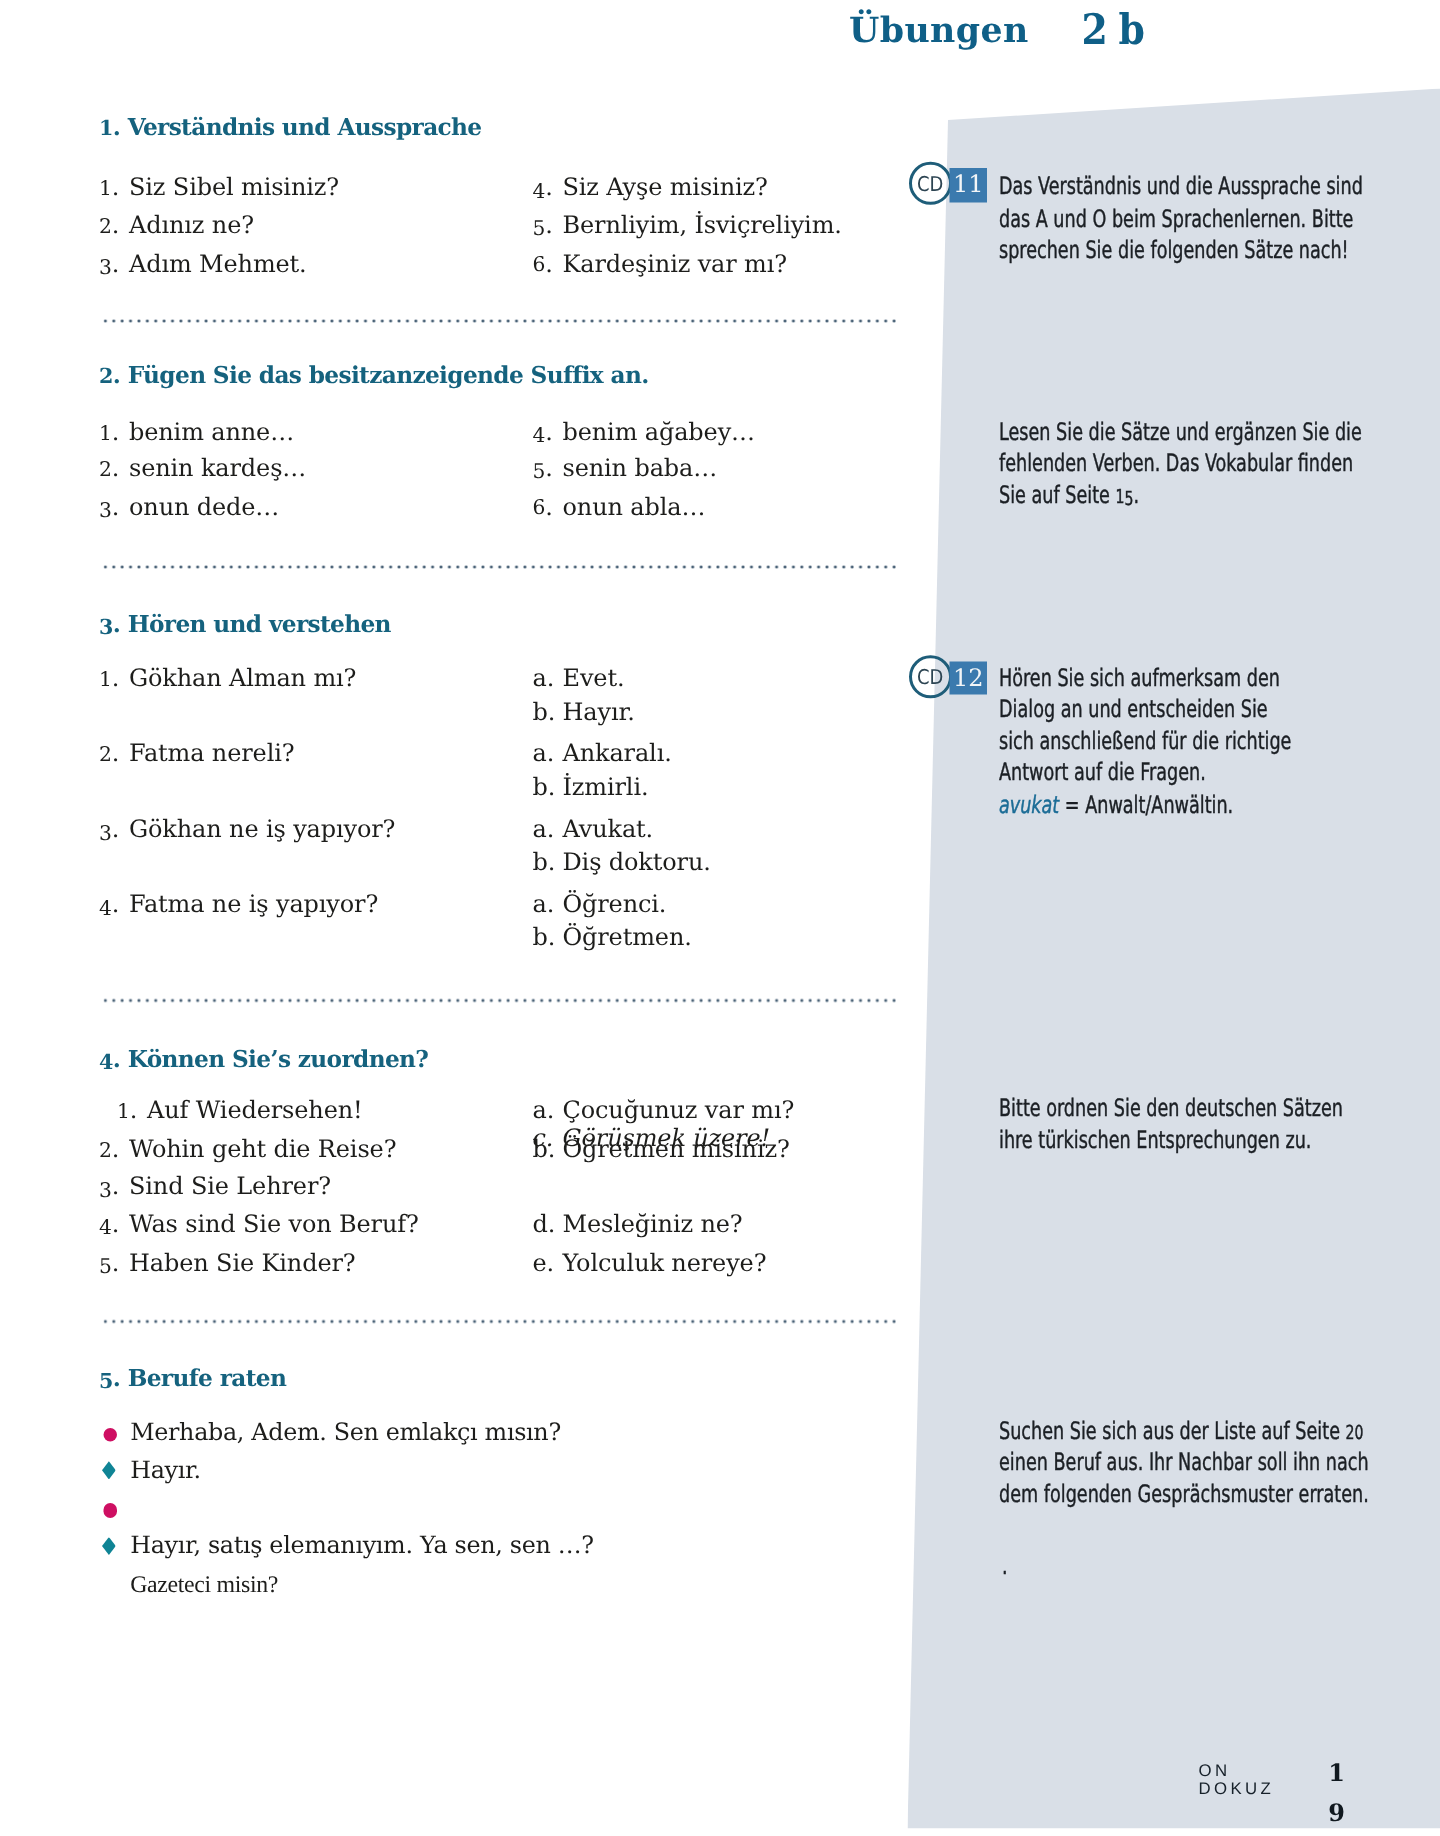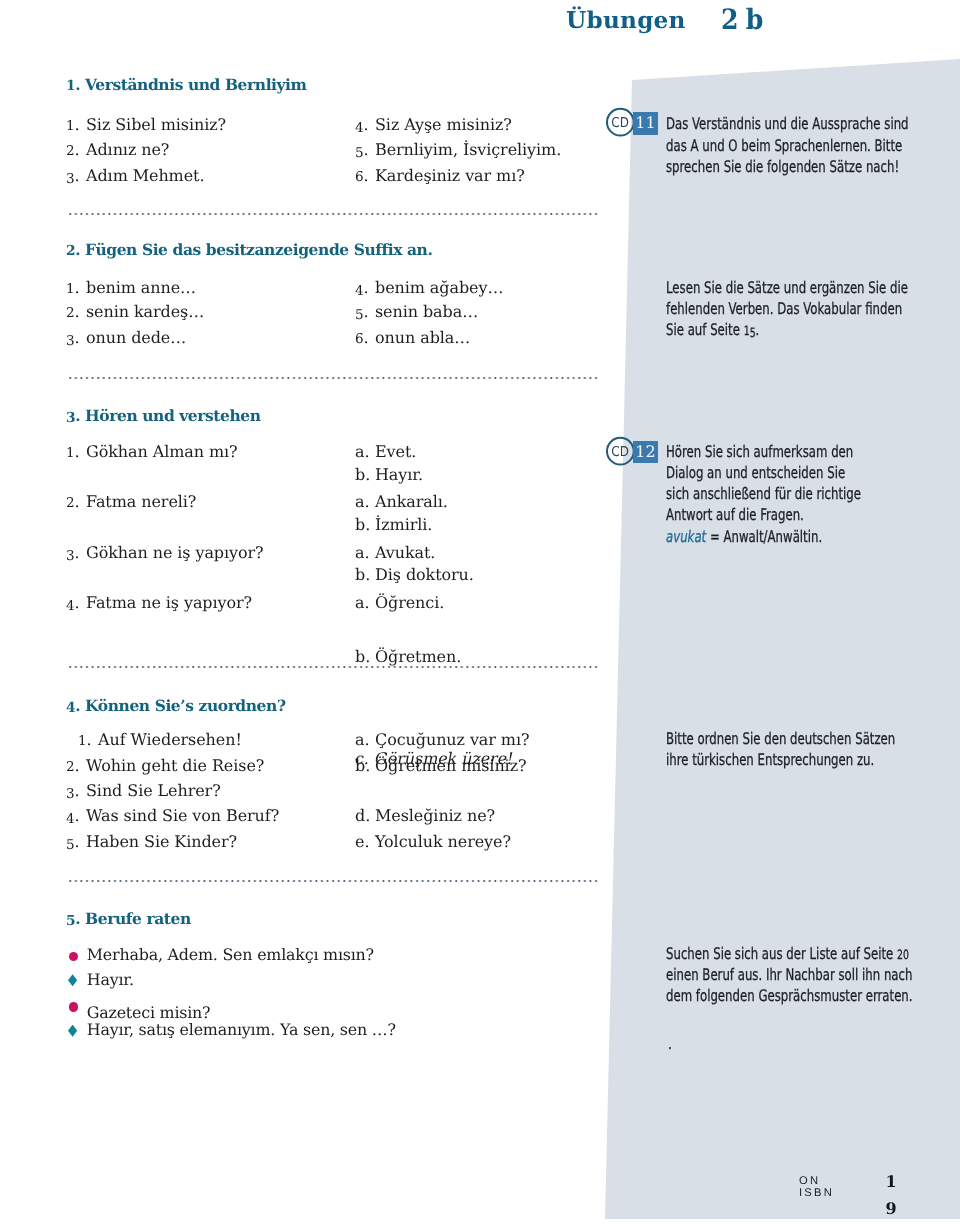--- a/index.html
+++ b/index.html
@@ -74,21 +74,21 @@
 </head>
 <body>
 
 <div class="page">
   <div id="side-panel"></div>
 
   <div id="hdr-title">Übungen</div>
   <div id="hdr-unit">2 b</div>
 
   <div id="content">
-      <div class="sec-title" style="left: 66px; top: 75px;"><span><span class="osf ">1</span>.</span><span> Verständnis und Bernliyim</span></div>
+      <div class="sec-title" style="left: 66px; top: 75px;"><span><span class="osf ">1</span>.</span><span> Verständnis und Aussprache</span></div>
       <div class="qline" style="left: 66px; top: 114.5px;"><span class="num"><span class="osf ">1</span>.</span><span>Siz Sibel misiniz?</span></div>
       <div class="qline" style="left: 66px; top: 140px;"><span class="num"><span class="osf ">2</span>.</span><span>Adınız ne?</span></div>
       <div class="qline" style="left: 66px; top: 165.5px;"><span class="num"><span class="osf dn">3</span>.</span><span>Adım Mehmet.</span></div>
       <div class="qline" style="left: 355px; top: 114.5px;"><span class="num"><span class="osf dn">4</span>.</span><span>Siz Ayşe misiniz?</span></div>
       <div class="qline" style="left: 355px; top: 140px;"><span class="num"><span class="osf dn">5</span>.</span><span>Bernliyim, İsviçreliyim.</span></div>
       <div class="qline" style="left: 355px; top: 165.5px;"><span class="num"><span class="osf up">6</span>.</span><span>Kardeşiniz var mı?</span></div>
       <div class="dotline" style="top: 211.7px; width: 530px;"></div>
       <div class="note" style="left: 666.3px; top: 113.4px;">
         <div class="note-line">Das Verständnis und die Aussprache sind</div>
         <div class="note-line">das A und O beim Sprachenlernen. Bitte</div>
@@ -119,21 +119,21 @@
       <div class="qline" style="left: 66px; top: 492.4px;"><span class="num"><span class="osf ">2</span>.</span><span>Fatma nereli?</span></div>
       <div class="qline" style="left: 66px; top: 542.5px;"><span class="num"><span class="osf dn">3</span>.</span><span>Gökhan ne iş yapıyor?</span></div>
       <div class="qline" style="left: 66px; top: 592.6px;"><span class="num"><span class="osf dn">4</span>.</span><span>Fatma ne iş yapıyor?</span></div>
       <div class="qline" style="left: 355px; top: 442.3px;"><span class="num">a.</span><span>Evet.</span></div>
       <div class="qline" style="left: 355px; top: 465.1px;"><span class="num">b.</span><span>Hayır.</span></div>
       <div class="qline" style="left: 355px; top: 492.4px;"><span class="num">a.</span><span>Ankaralı.</span></div>
       <div class="qline" style="left: 355px; top: 515.2px;"><span class="num">b.</span><span>İzmirli.</span></div>
       <div class="qline" style="left: 355px; top: 542.5px;"><span class="num">a.</span><span>Avukat.</span></div>
       <div class="qline" style="left: 355px; top: 565.3px;"><span class="num">b.</span><span>Diş doktoru.</span></div>
       <div class="qline" style="left: 355px; top: 592.6px;"><span class="num">a.</span><span>Öğrenci.</span></div>
-      <div class="qline" style="left: 355px; top: 615.4px; margin-top: 32px;"><span class="num">b.</span><span>Öğretmen.</span></div>
+      <div class="qline" style="left: 355px; top: 615.4px;"><span class="num">b.</span><span>Öğretmen.</span></div>
       <div class="dotline" style="top: 664.7px; width: 530px;"></div>
       <div class="note" style="left: 666.3px; top: 440.5px;">
         <div class="note-line">Hören Sie sich aufmerksam den</div>
         <div class="note-line">Dialog an und entscheiden Sie</div>
         <div class="note-line">sich anschließend für die richtige</div>
         <div class="note-line">Antwort auf die Fragen.</div>
         <div class="note-line"><i>avukat</i><span> = Anwalt/Anwältin.</span></div>
       </div>
       <div class="cd" style="left: 605px; top: 435.5px;">
         <svg class="ring" width="32" height="32" viewBox="0 0 32 32">
@@ -157,26 +157,26 @@
       <div class="note" style="left: 666.3px; top: 727.5px;">
         <div class="note-line">Bitte ordnen Sie den deutschen Sätzen</div>
         <div class="note-line">ihre türkischen Entsprechungen zu.</div>
       </div>
       <div class="sec-title" style="left: 66px; top: 909px;"><span><span class="osf dn">5</span>.</span><span> Berufe raten</span></div>
       <span class="b-dot" style="left: 68.8px; top: 951.85px;"></span>
       <div class="bullet-line" style="left: 86.8px; top: 944.7px;">Merhaba, Adem. Sen emlakçı mısın?</div>
       <span class="b-dia" style="left: 68px; top: 974.2px;"></span>
       <div class="bullet-line" style="left: 86.8px; top: 970px;">Hayır.</div>
       <span class="b-dot" style="left: 68.8px; top: 1002.35px;"></span>
-      <div class="bullet-line" style="left: 86.8px; top: 1003px;">Gazeteci misin?</div>
+      <div class="bullet-line" style="left: 86.8px; top: 1048px; font-family: Liberation Serif, serif;">Gazeteci misin?</div>
       <span class="b-dia" style="left: 68px; top: 1024.6px;"></span>
       <div class="bullet-line" style="left: 86.8px; top: 1020.4px;">Hayır, satış elemanıyım. Ya sen, sen …?</div>
       <div class="note" style="left: 666.3px; top: 942.5px;">
         <div class="note-line">Suchen Sie sich aus der Liste auf Seite <span class="osf ">2</span><span class="osf ">0</span></div>
         <div class="note-line">einen Beruf aus. Ihr Nachbar soll ihn nach</div>
         <div class="note-line">dem folgenden Gesprächsmuster erraten.</div>
       </div>
       <div class="note" style="left: 668.3px; top: 1034px;">.</div>
     </div>
 
-  <div id="footer-pageword">ON ISBN</div>
+  <div id="footer-pageword">ON DOKUZ</div>
   <div id="footer-pagenum"><span class="osf ">1</span><span class="osf dn">9</span></div>
 </div>
 
 </body></html>

